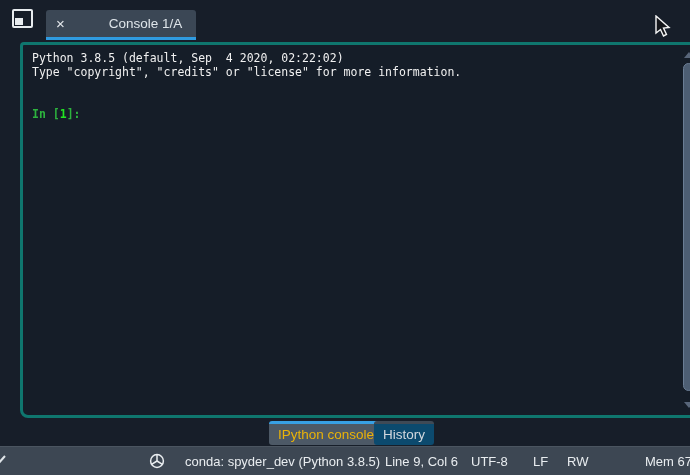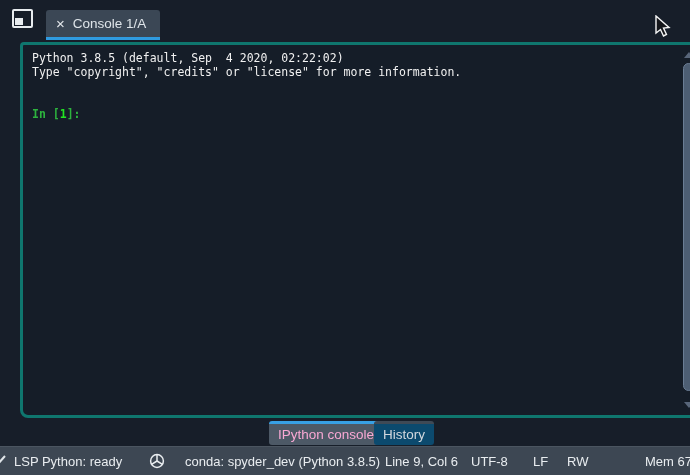--- a/index.html
+++ b/index.html
@@ -9,21 +9,21 @@
   
   .topbar { position:absolute; left:0; top:0; width:690px; height:42px; background:#171e29; }
   .browse-btn { position:absolute; left:12px; top:9px; width:21px; height:19px; cursor:pointer; }
   .browse-btn .outer { position:absolute; inset:0; border:2px solid #e8ecef; border-radius:2px; }
   .browse-btn .inner { position:absolute; left:3px; bottom:3px; width:8px; height:7px; background:#e8ecef; }
 
   .console-tab { position:absolute; left:46px; top:10px; height:30px; background:#3b4755;
     border-bottom:3px solid #2f9be0; border-radius:3px 3px 0 0; display:flex; align-items:center;
     padding:0 14px 0 10px; gap:8px; cursor:pointer; }
   .console-tab .close { color:#e6eaee; font-size:15px; line-height:1; cursor:pointer; }
-  .console-tab .label { color:#dfe5ea; font-size:13.5px; }
+  .console-tab .label { color:#dfe5ea; font-size:13.5px;margin-left:36px; }
 
   .top-actions { position:absolute; right:0; top:0; height:42px; }
 
   .cursor { position:absolute; left:653px; top:15px; width:20px; height:24px; z-index:50; pointer-events:none; }
 
   
   .console-frame { position:absolute; left:20px; top:42px; width:682px; height:376px;
     background:#151d28; border:3px solid #0f766e; border-radius:4px 4px 8px 8px; }
   .console-text { position:absolute; left:9px; top:6px; right:24px;
     font-family:"DejaVu Sans Mono", monospace; font-size:11.5px; line-height:14px;
@@ -41,21 +41,21 @@
   .sb-thumb { position:absolute; top:15px; bottom:21px; left:2px; width:11px;
     background:#4d5e73; border:1px solid #6a7d94; border-radius:6px; cursor:grab; }
   .sb-down { position:absolute; bottom:4px; left:3px; width:0; height:0;
     border-left:5px solid transparent; border-right:5px solid transparent;
     border-top:6px solid #58667a; cursor:pointer; }
 
   
   .pane-tabs { position:absolute; left:0; top:418px; width:690px; height:28px; background:#171e29; }
   .pane-tab { position:absolute; top:3px; height:24px; display:flex; align-items:center;
     padding:0 9px; font-size:13.5px; border-radius:3px; cursor:pointer; }
-  .pane-tab.active { left:269px; background:#4d5966; color:#f9a8d4; border-top:3px solid #38a0e4; }
+  .pane-tab.active { left:269px; background:#4d5966; color:#eab308; border-top:3px solid #38a0e4; }
   .pane-tab.inactive { left:374px; background:#0c4a6e; color:#d2d8de; border-top:3px solid #3f4a56; }
 
   
   .statusbar { position:absolute; left:0; top:446px; width:690px; height:29px;
     background:#3d4753; border-top:1px solid #4b5560; color:#e9edf0; font-size:13px; }
   .statusbar .item { position:absolute; top:0; height:28px; display:flex; align-items:center; white-space:nowrap; }
   .lsp-check { position:absolute; left:-9px; top:7px; width:16px; height:14px; }
   .st-lsp { left:14px; }
   .st-conda { left:149px; gap:20px; }
   .st-linecol { left:385px; }
@@ -107,21 +107,20 @@
 
 <div class="pane-tabs">
   <div class="pane-tab active">IPython console</div>
   <div class="pane-tab inactive">History</div>
 </div>
 
 <div class="statusbar">
   <svg class="lsp-check" viewBox="0 0 16 14">
     <path d="M2 7 L6 11 L14 2" fill="none" stroke="#dfe4e8" stroke-width="2"></path>
   </svg>
-  <div class="item st-lsp">LSP Python: ready</div>
   <div class="item st-conda">
     <svg width="16" height="16" viewBox="0 0 16 16">
       <circle cx="8" cy="8" r="6.4" fill="none" stroke="#e9edf0" stroke-width="1.5"></circle>
       <path d="M8 8 L8 1.8 M8 8 L2.6 11.4 M8 8 L13.4 11.4" stroke="#e9edf0" stroke-width="1.5" fill="none"></path>
     </svg>
     <span>conda: spyder_dev (Python 3.8.5)</span>
   </div>
   <div class="item st-linecol">Line 9, Col 6</div>
   <div class="item st-enc">UTF-8</div>
   <div class="item st-eol">LF</div>

